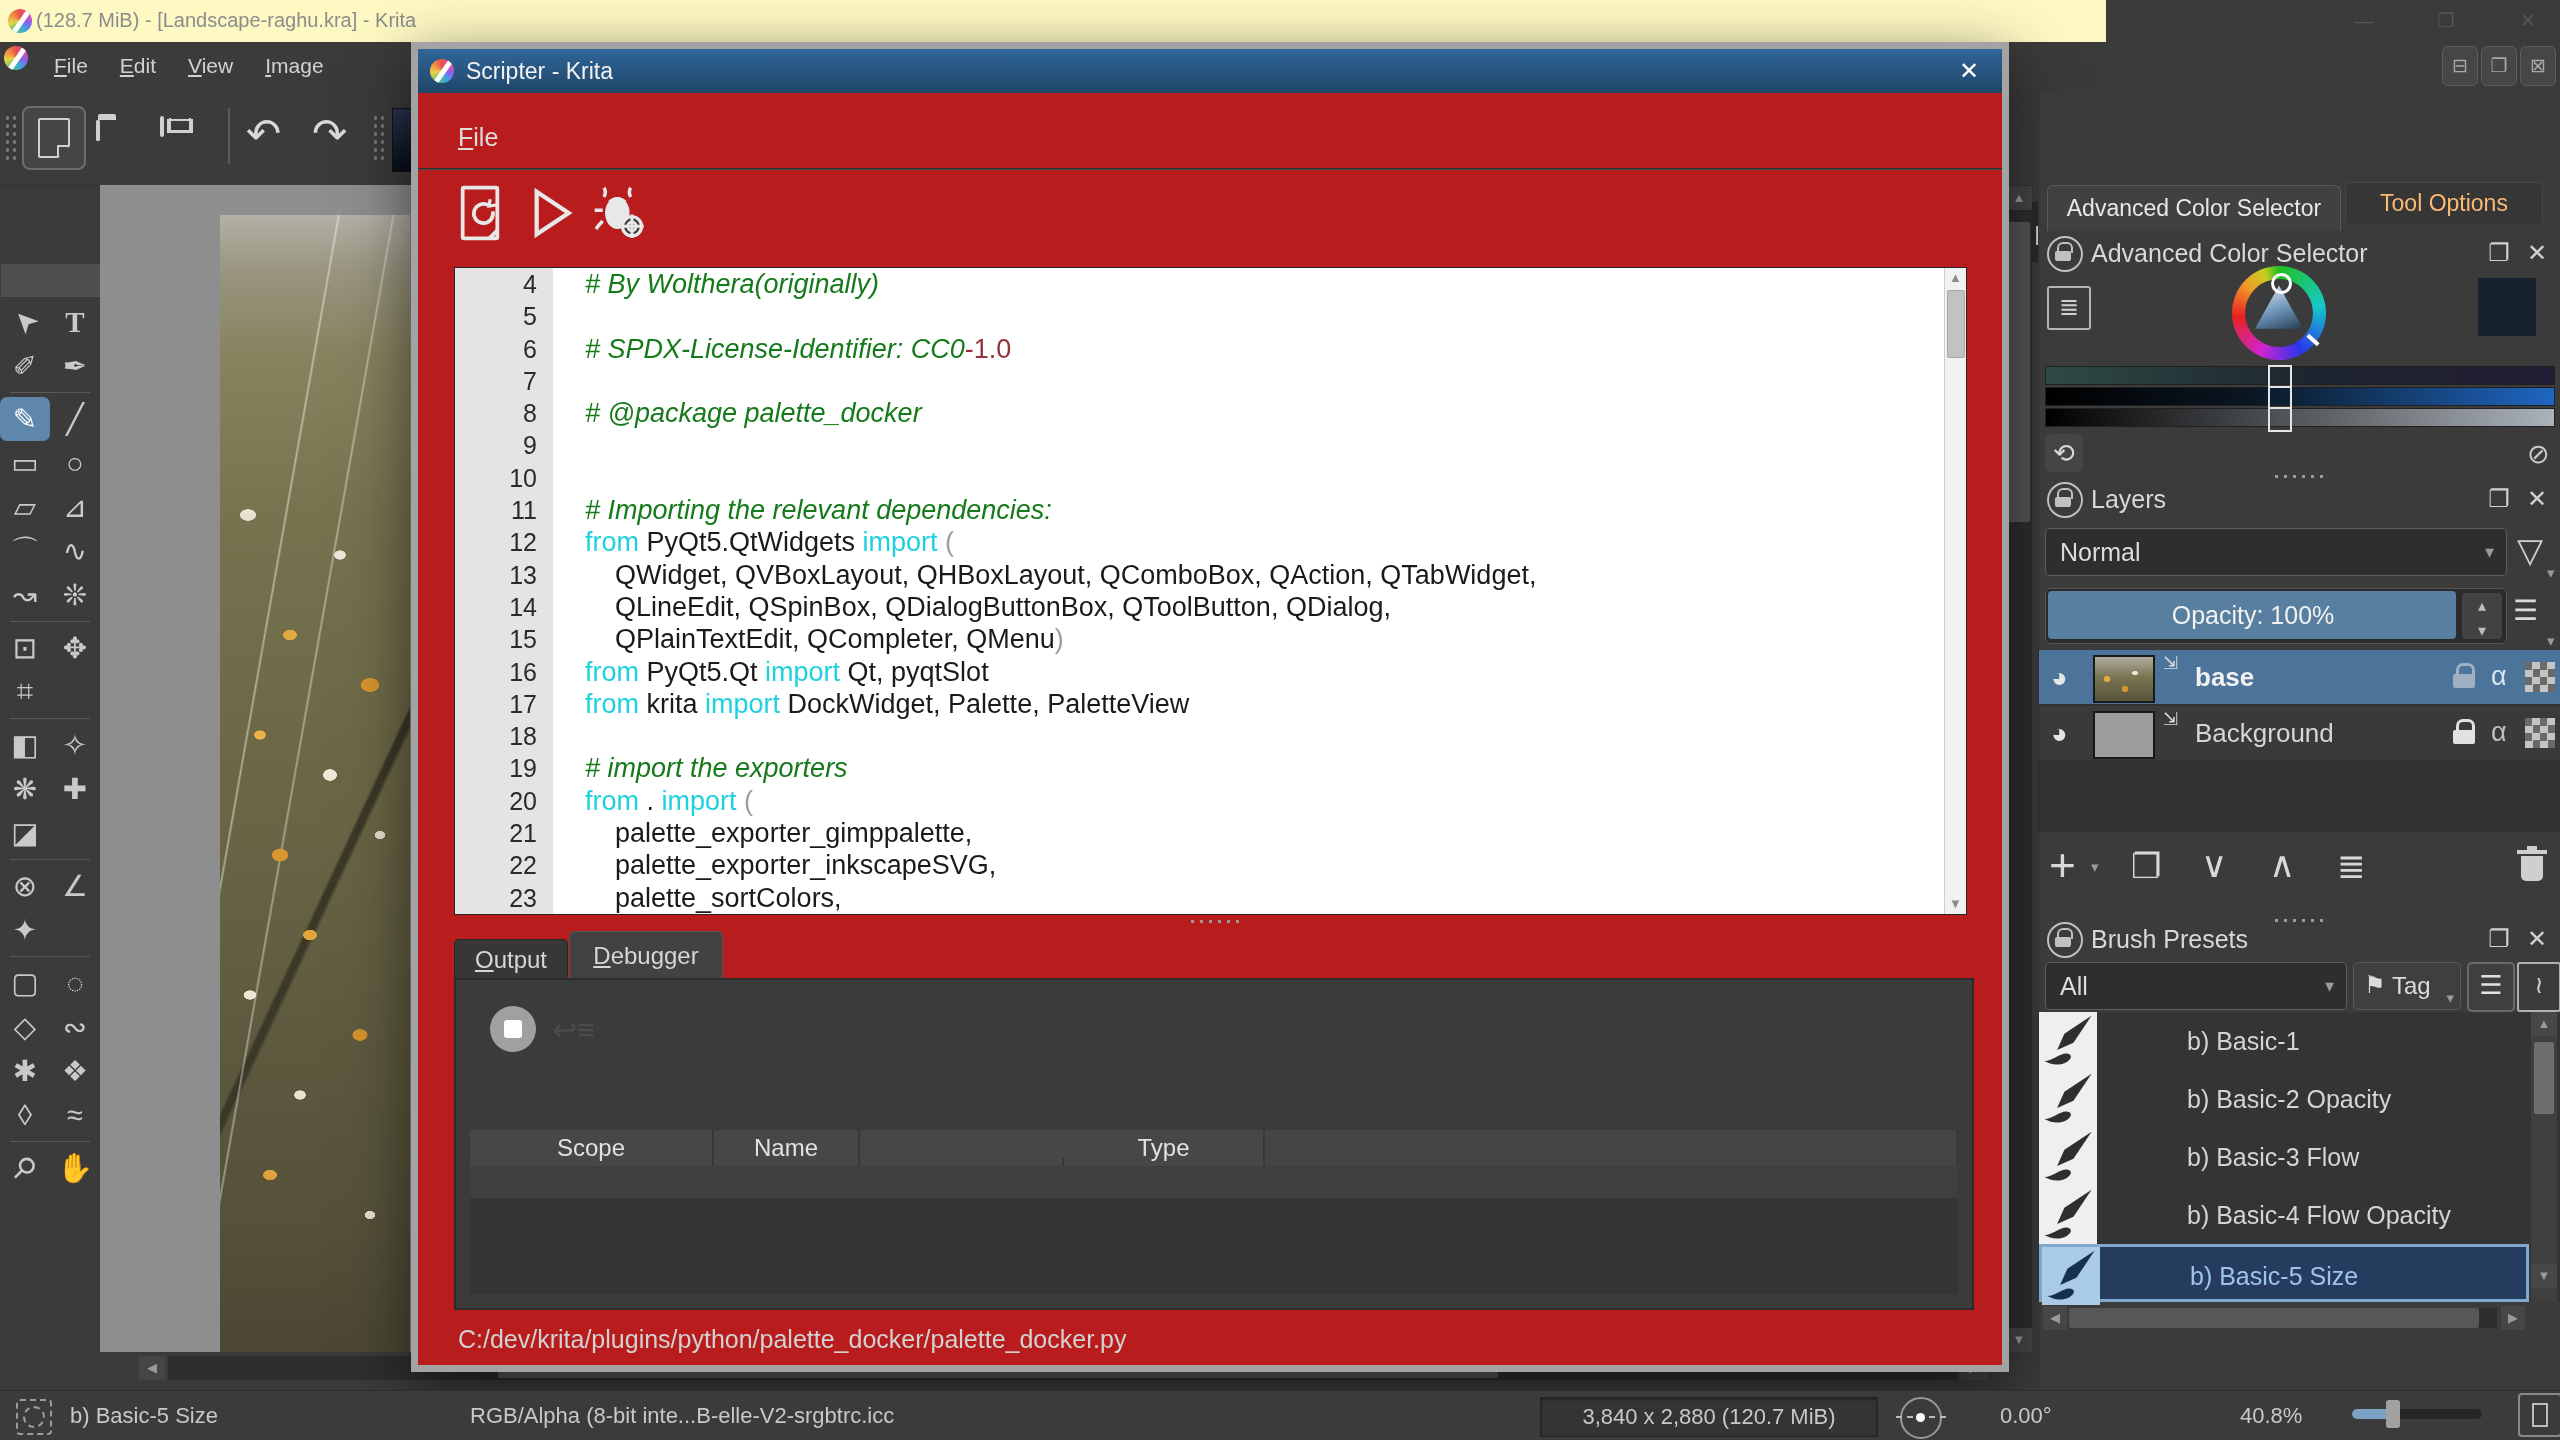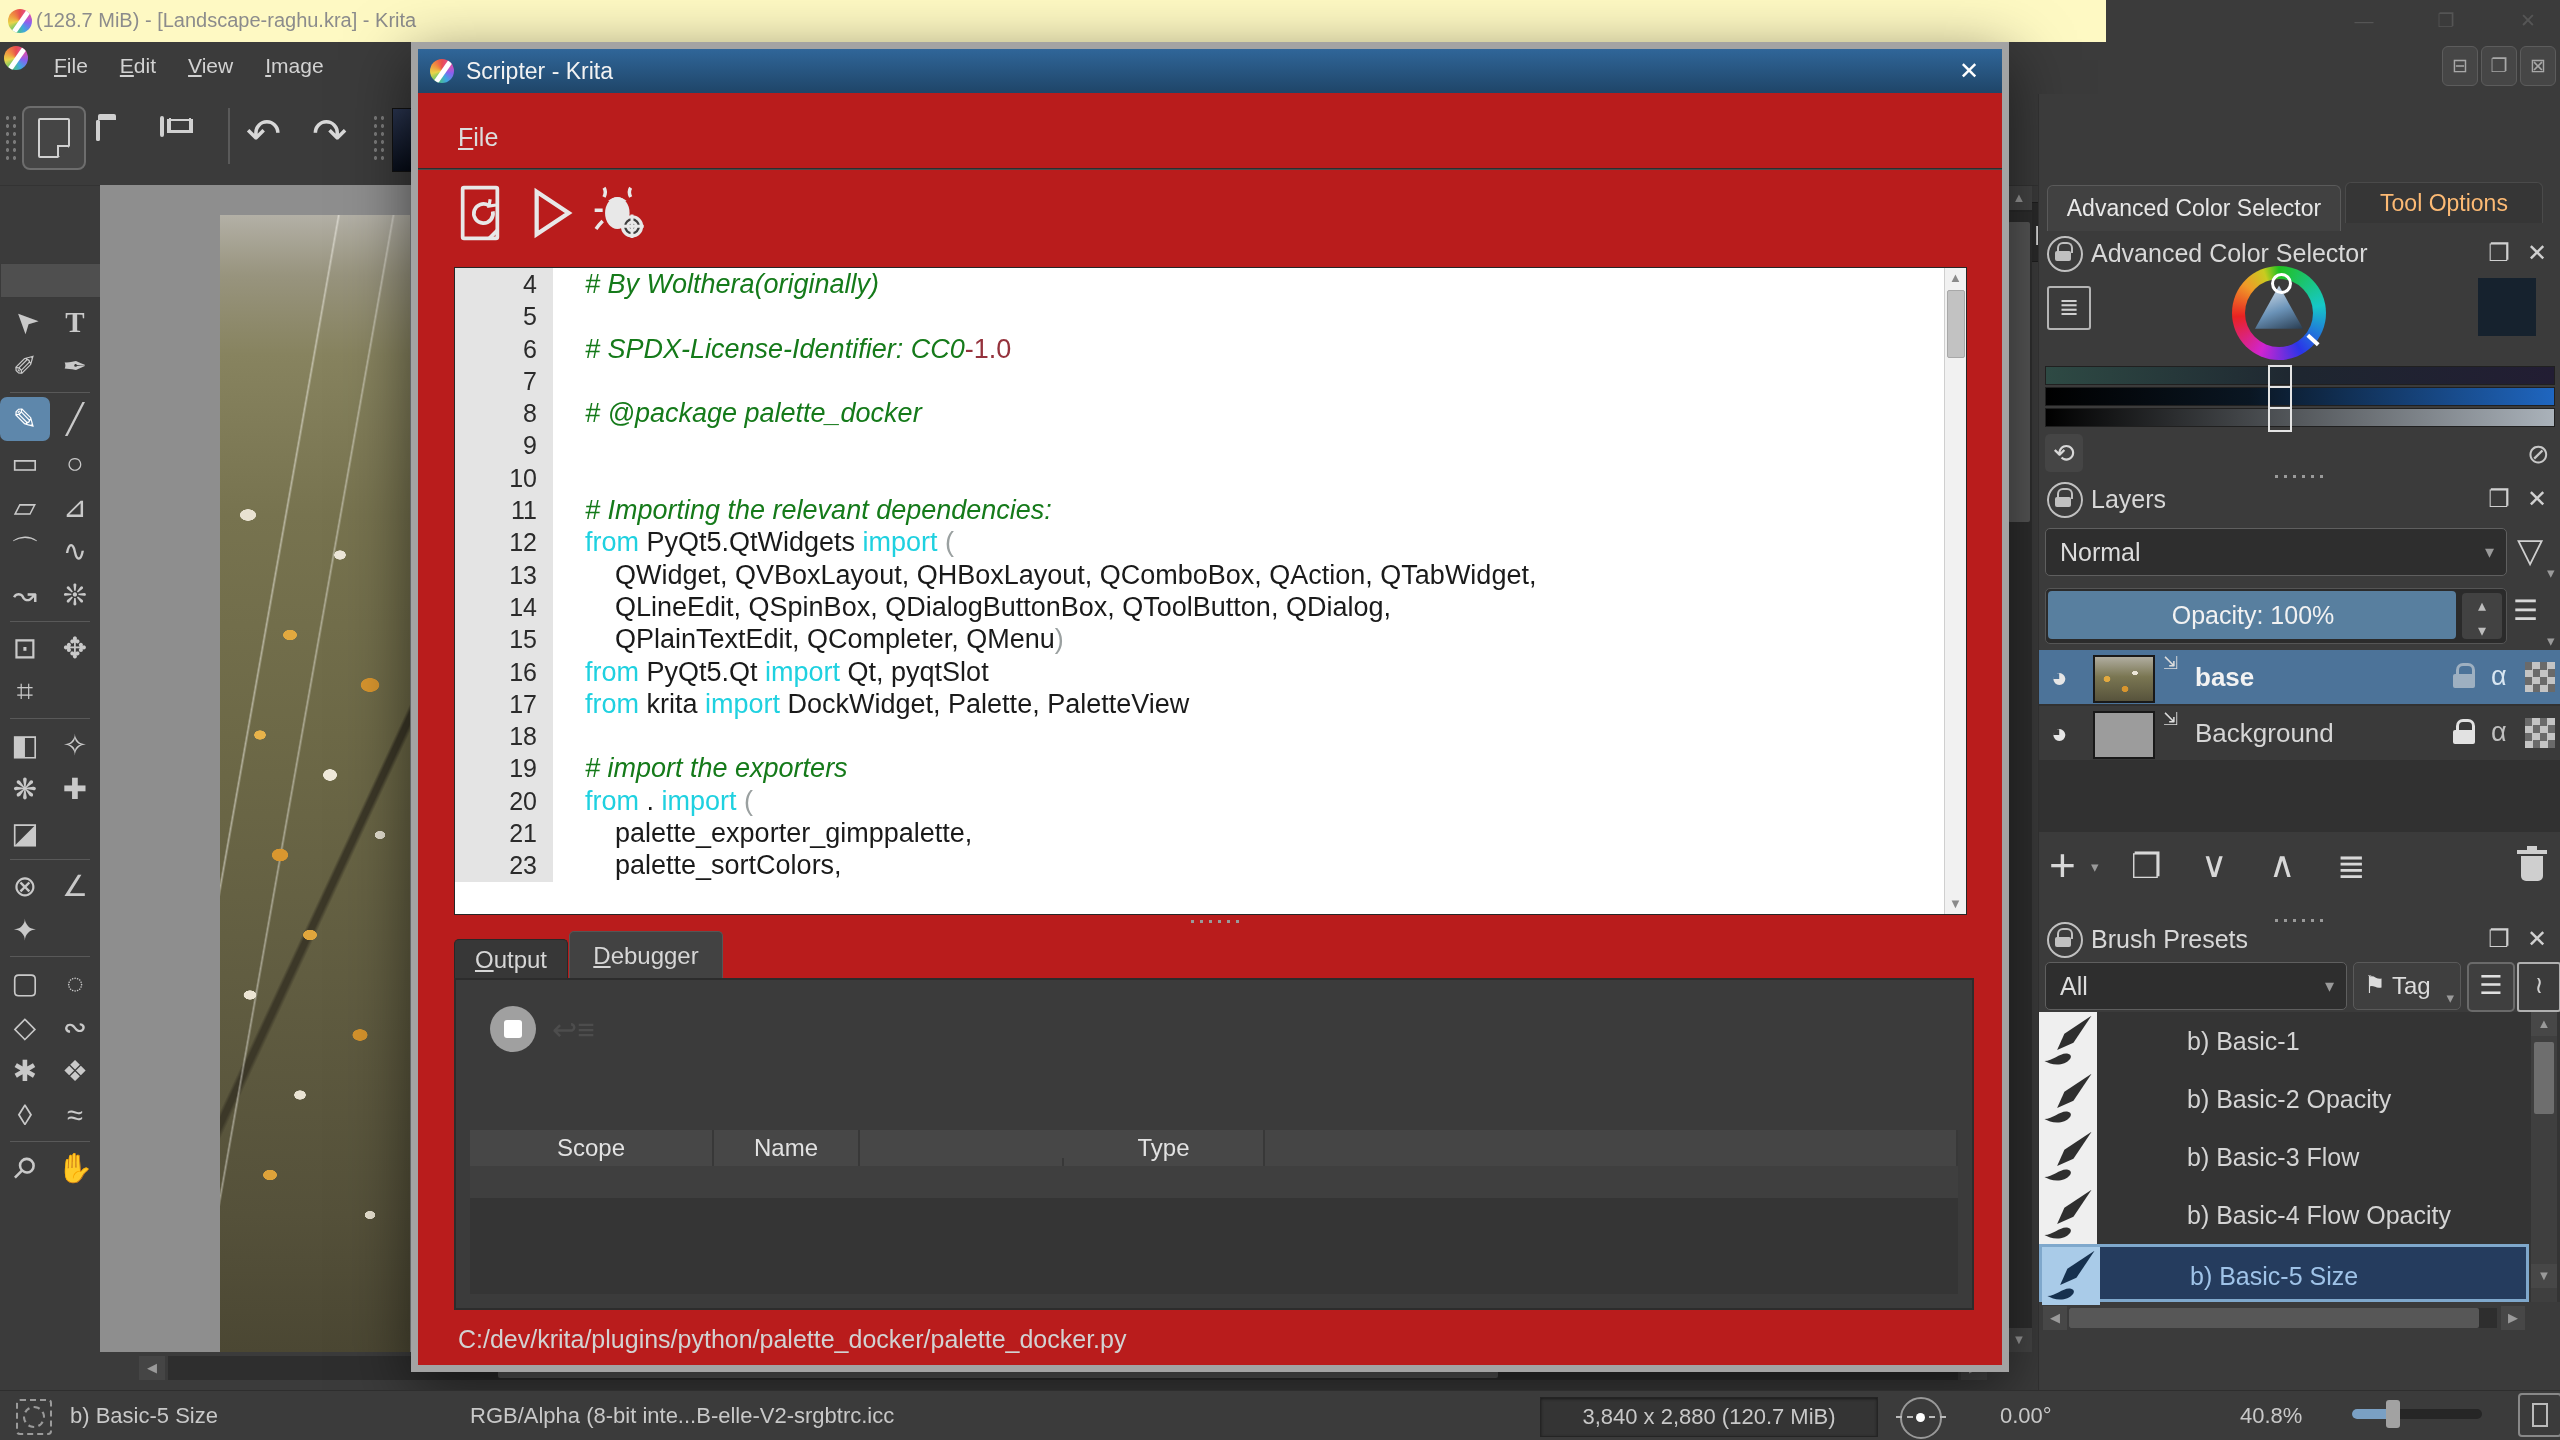--- a/index.html
+++ b/index.html
@@ -484,20 +484,21 @@
         <div class="code-row"><span class="ln">12</span><span class="ct"><span class="kw">from</span><span class="pl"> PyQt5.QtWidgets </span><span class="kw">import</span><span class="pr"> (</span></span></div>
         <div class="code-row"><span class="ln">13</span><span class="ct"><span class="pl">    QWidget, QVBoxLayout, QHBoxLayout, QComboBox, QAction, QTabWidget,</span></span></div>
         <div class="code-row"><span class="ln">14</span><span class="ct"><span class="pl">    QLineEdit, QSpinBox, QDialogButtonBox, QToolButton, QDialog,</span></span></div>
         <div class="code-row"><span class="ln">15</span><span class="ct"><span class="pl">    QPlainTextEdit, QCompleter, QMenu</span><span class="pr">)</span></span></div>
         <div class="code-row"><span class="ln">16</span><span class="ct"><span class="kw">from</span><span class="pl"> PyQt5.Qt </span><span class="kw">import</span><span class="pl"> Qt, pyqtSlot</span></span></div>
         <div class="code-row"><span class="ln">17</span><span class="ct"><span class="kw">from</span><span class="pl"> krita </span><span class="kw">import</span><span class="pl"> DockWidget, Palette, PaletteView</span></span></div>
         <div class="code-row"><span class="ln">18</span><span class="ct"></span></div>
         <div class="code-row"><span class="ln">19</span><span class="ct"><span class="cm"># import the exporters</span></span></div>
         <div class="code-row"><span class="ln">20</span><span class="ct"><span class="kw">from</span><span class="pl"> . </span><span class="kw">import</span><span class="pr"> (</span></span></div>
         <div class="code-row"><span class="ln">21</span><span class="ct"><span class="pl">    palette_exporter_gimppalette,</span></span></div>
+        <div class="code-row"><span class="ln">22</span><span class="ct"><span class="pl">    palette_exporter_inkscapeSVG,</span></span></div>
         <div class="code-row"><span class="ln">23</span><span class="ct"><span class="pl">    palette_sortColors,</span></span></div>
       </div>
     <div id="editor-scroll">
       <div class="sbarrow" style="height:20px;line-height:20px;">▲</div>
       <div id="editor-thumb"></div>
       <div class="sbarrow" style="position:absolute;bottom:0;height:20px;line-height:20px;width:100%;">▼</div>
     </div>
   </div>
   <div class="gripdots" style="position:absolute;left:770px;top:868px;"></div>
 

